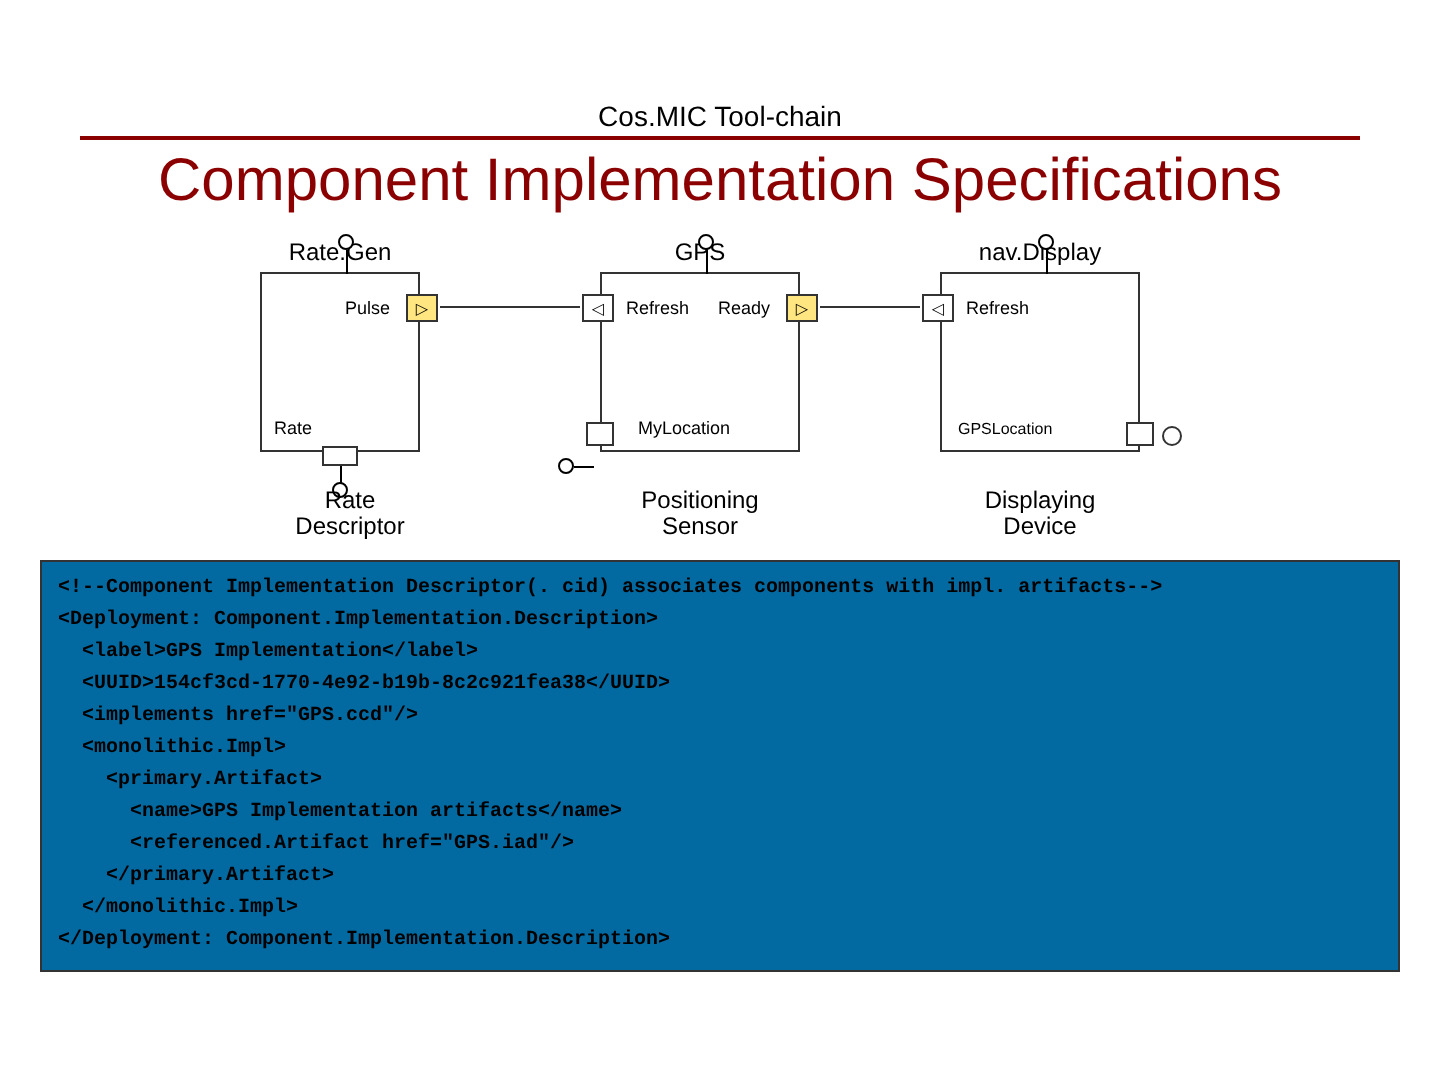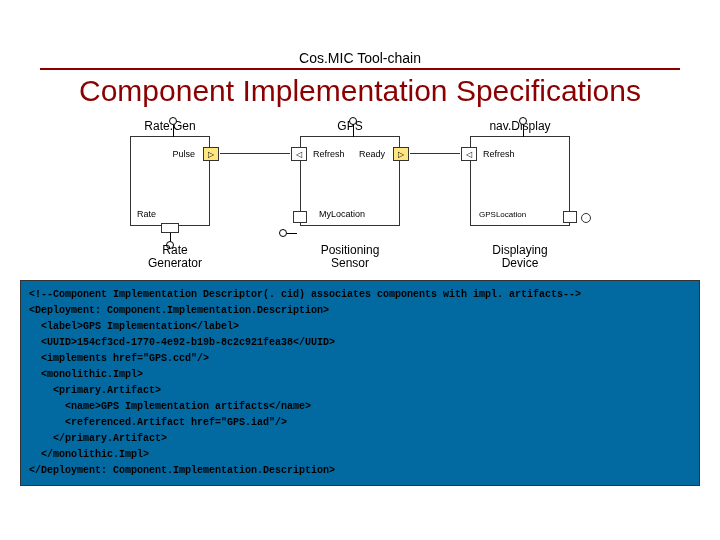--- a/index.html
+++ b/index.html
@@ -57,21 +57,21 @@
 
       <div class="port-label" style="left:6px; bottom:6px;">Rate</div>
       <div class="port-rect white" style="left:30px; bottom:-8px; width:18px; height:10px;"></div>
       <div class="lolli" style="left:35px; top:96px;">
         <div class="stem" style="left:4px; top:0; height:10px;"></div>
         <div class="ball" style="left:0; top:8px;"></div>
       </div>
     </div>
     <div class="caption" style="left:95px; top:128px; width:80px;">
       <span>Rate</span><br>
-      <span>Generator</span>
+      <span>Descriptor</span>
     </div>
 
     <div class="comp" style="left:260px; top:20px; width:100px; height:90px;">
       <div class="name">GPS</div>
       <div class="lolli" style="left:48px; top:-20px;">
         <div class="stem" style="left:4px; top:8px; height:12px;"></div>
         <div class="ball" style="left:0; top:0;"></div>
       </div>
 
       <div class="port-label" style="left:12px; top:12px;">Refresh</div>

